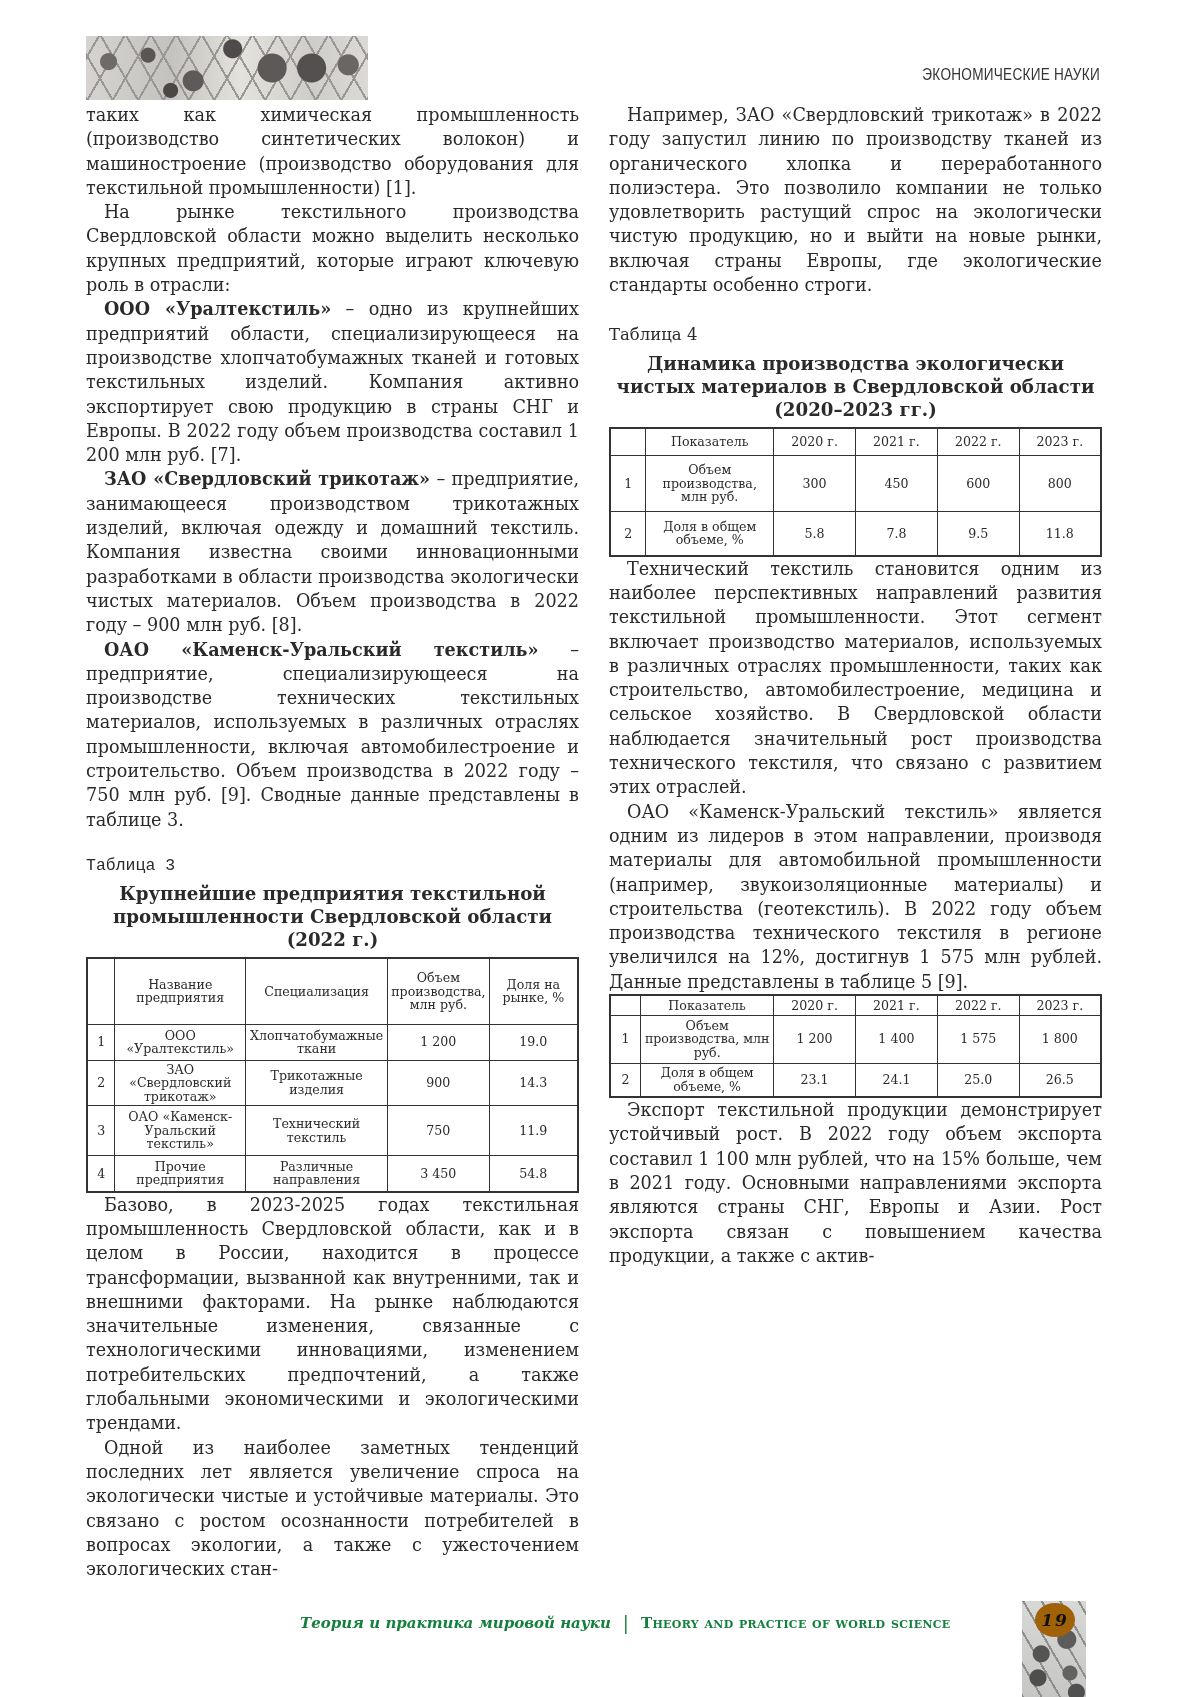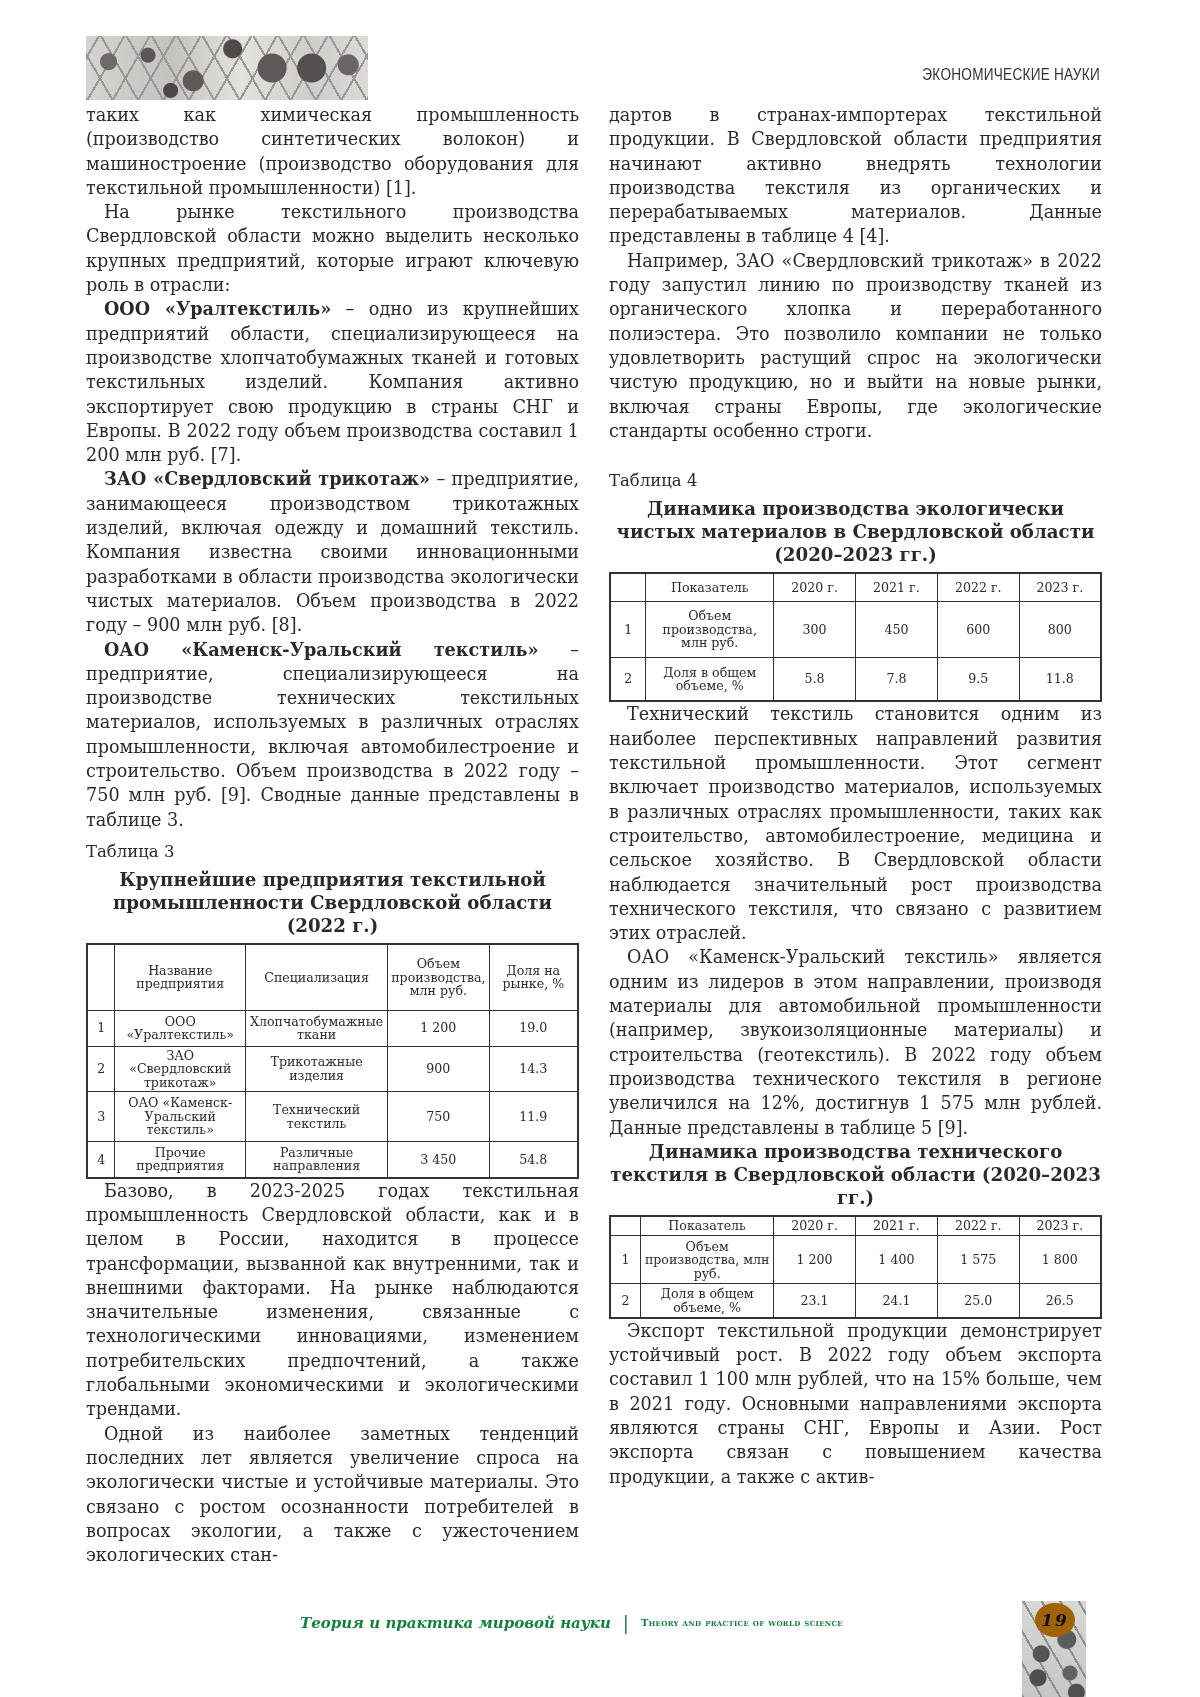--- a/index.html
+++ b/index.html
@@ -52,21 +52,21 @@
     border: 1.5px solid #333; text-align: center; vertical-align: middle;
     font-weight: normal; padding: 2px 3px;
   }
   .after-table { margin-top: 26px; }
   .footer {
     position: absolute; left: 300px; top: 1612px; font-size: 15px; color: #15803d;
     display: flex; align-items: center; gap: 12px;
   }
   .footer .ru { font-style: italic; font-weight: bold; }
   .footer .sep { font-size: 18px; font-weight: normal; }
-  .footer .en { font-weight: bold; font-variant: small-caps; letter-spacing: 0.3px; font-size: 10px; text-align: center; }
+  .footer .en { font-weight: bold; font-variant: small-caps; letter-spacing: 0.3px; font-size: 15px; text-align: center; }
   .page-tile {
     position: absolute; left: 1022px; top: 1601px; width: 64px; height: 96px;
     background:
       radial-gradient(circle at 30% 55%, #555 0 8px, transparent 9px),
       radial-gradient(circle at 70% 40%, #5c5c5c 0 9px, transparent 10px),
       radial-gradient(circle at 25% 80%, #4e4e4e 0 8px, transparent 9px),
       radial-gradient(circle at 75% 75%, #626262 0 7px, transparent 8px),
       radial-gradient(circle at 85% 95%, #505050 0 8px, transparent 9px),
       repeating-linear-gradient(60deg, #8e8e8e 0 2px, transparent 2px 16px),
       linear-gradient(180deg, #d8d8d6, #c6c6c4);
@@ -83,21 +83,21 @@
 <div class="banner"></div>
 <div class="section-label">ЭКОНОМИЧЕСКИЕ НАУКИ</div>
 
 <div class="col col-left">
   <p>таких как химическая промышленность (производство синтетических волокон) и машиностроение (производство оборудования для текстильной промышленности) [1].</p>
   <p class="ind">На рынке текстильного производства Свердловской области можно выделить несколько крупных предприятий, которые играют ключевую роль в отрасли:</p>
   <p class="ind"><b>ООО «Уралтекстиль»</b><span> – одно из крупнейших предприятий области, специализирующееся на производстве хлопчатобумажных тканей и готовых текстильных изделий. Компания активно экспортирует свою продукцию в страны СНГ и Европы. В 2022 году объем производства составил 1 200 млн руб. [7].</span></p>
   <p class="ind"><b>ЗАО «Свердловский трикотаж»</b><span> – предприятие, занимающееся производством трикотажных изделий, включая одежду и домашний текстиль. Компания известна своими инновационными разработками в области производства экологически чистых материалов. Объем производства в 2022 году – 900 млн руб. [8].</span></p>
   <p class="ind"><b>ОАО «Каменск-Уральский текстиль»</b><span> – предприятие, специализирующееся на производстве технических текстильных материалов, используемых в различных отраслях промышленности, включая автомобилестроение и строительство. Объем производства в 2022 году – 750 млн руб. [9]. Сводные данные представлены в таблице 3.</span></p>
 
-  <div class="tbl-label" style="margin-top:8px;">Таблица 3</div>
+  <div class="tbl-label" style="margin-top:22px;font-family:Liberation Mono, monospace;">Таблица 3</div>
   <div class="tbl-title">Крупнейшие предприятия текстильной промышленности Свердловской области (2022 г.)</div>
   <table class="data">
     <thead>
       <tr style="height:66px;">
         <th style="width:6%"></th>
         <th style="width:27%">Название предприятия</th>
         <th style="width:29%">Специализация</th>
         <th style="width:19%">Объем производства, млн руб.</th>
         <th style="width:19%">Доля на рынке, %</th>
       </tr>
@@ -132,21 +132,20 @@
         <td>54.8</td>
       </tr>
     </tbody>
   </table>
 
   <p class="ind after-table">Базово, в 2023-2025 годах текстильная промышленность Свердловской области, как и в целом в России, находится в процессе трансформации, вызванной как внутренними, так и внешними факторами. На рынке наблюдаются значительные изменения, связанные с технологическими инновациями, изменением потребительских предпочтений, а также глобальными экономическими и экологическими трендами.</p>
   <p class="ind">Одной из наиболее заметных тенденций последних лет является увеличение спроса на экологически чистые и устойчивые материалы. Это связано с ростом осознанности потребителей в вопросах экологии, а также с ужесточением экологических стан-</p>
 </div>
 
 <div class="col col-right">
-  <p>дартов в странах-импортерах текстильной продукции. В Свердловской области предприятия начинают активно внедрять технологии производства текстиля из органических и перерабатываемых материалов. Данные представлены в таблице 4 [4].</p>
   <p class="ind">Например, ЗАО «Свердловский трикотаж» в 2022 году запустил линию по производству тканей из органического хлопка и переработанного полиэстера. Это позволило компании не только удовлетворить растущий спрос на экологически чистую продукцию, но и выйти на новые рынки, включая страны Европы, где экологические стандарты особенно строги.</p>
 
   <div class="tbl-label">Таблица 4</div>
   <div class="tbl-title">Динамика производства экологически чистых материалов в Свердловской области (2020–2023 гг.)</div>
   <table class="data">
     <thead>
       <tr style="height:28px;">
         <th style="width:7%"></th>
         <th style="width:25%">Показатель</th>
         <th style="width:16%">2020 г.</th>
@@ -171,21 +170,20 @@
         <td>7.8</td>
         <td>9.5</td>
         <td>11.8</td>
       </tr>
     </tbody>
   </table>
 
   <p class="ind after-table">Технический текстиль становится одним из наиболее перспективных направлений развития текстильной промышленности. Этот сегмент включает производство материалов, используемых в различных отраслях промышленности, таких как строительство, автомобилестроение, медицина и сельское хозяйство. В Свердловской области наблюдается значительный рост производства технического текстиля, что связано с развитием этих отраслей.</p>
   <p class="ind">ОАО «Каменск-Уральский текстиль» является одним из лидеров в этом направлении, производя материалы для автомобильной промышленности (например, звукоизоляционные материалы) и строительства (геотекстиль). В 2022 году объем производства технического текстиля в регионе увеличился на 12%, достигнув 1 575 млн рублей. Данные представлены в таблице 5 [9].</p>
 
-  <div class="tbl-title">Динамика производства технического текстиля в Свердловской области (2020–2023 гг.)</div>
   <table class="data">
     <thead>
       <tr style="height:20px;">
         <th style="width:6%"></th>
         <th style="width:26%">Показатель</th>
         <th style="width:16%">2020 г.</th>
         <th style="width:16%">2021 г.</th>
         <th style="width:16%">2022 г.</th>
         <th style="width:16%">2023 г.</th>
       </tr>

